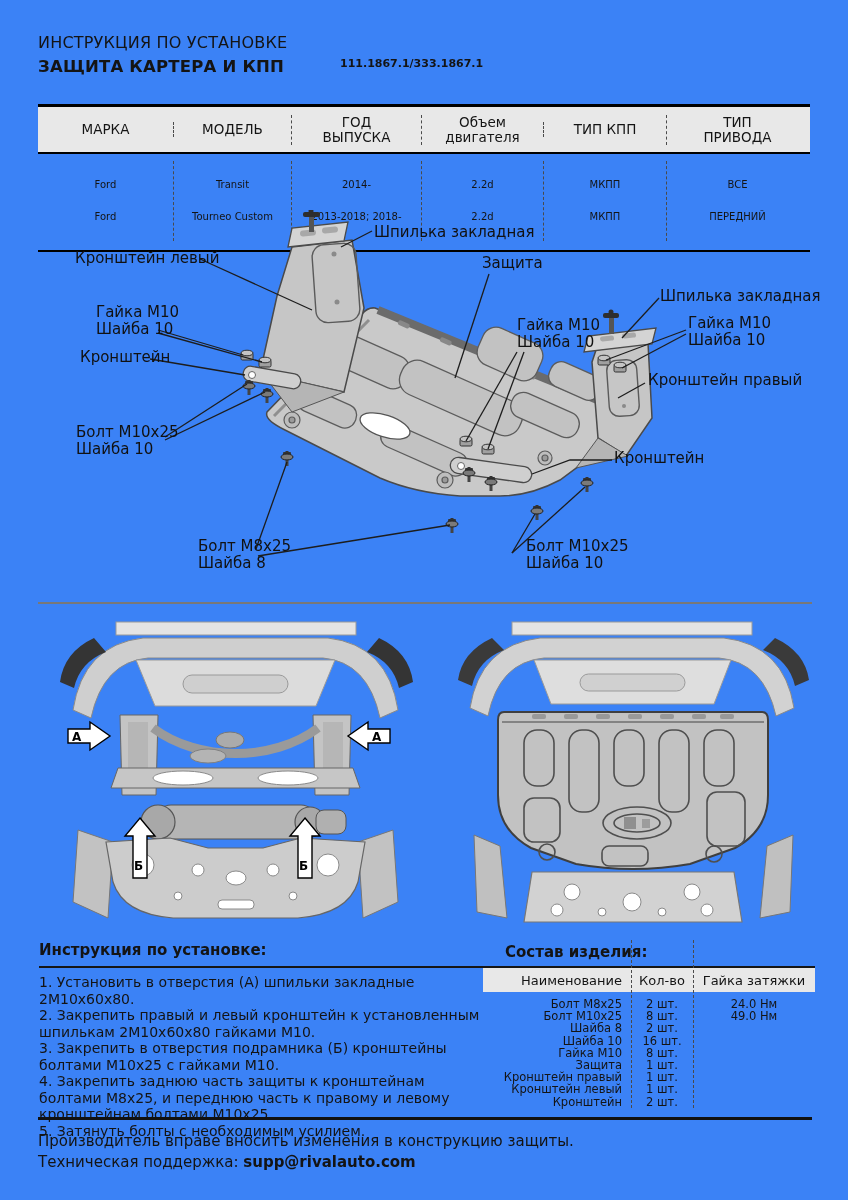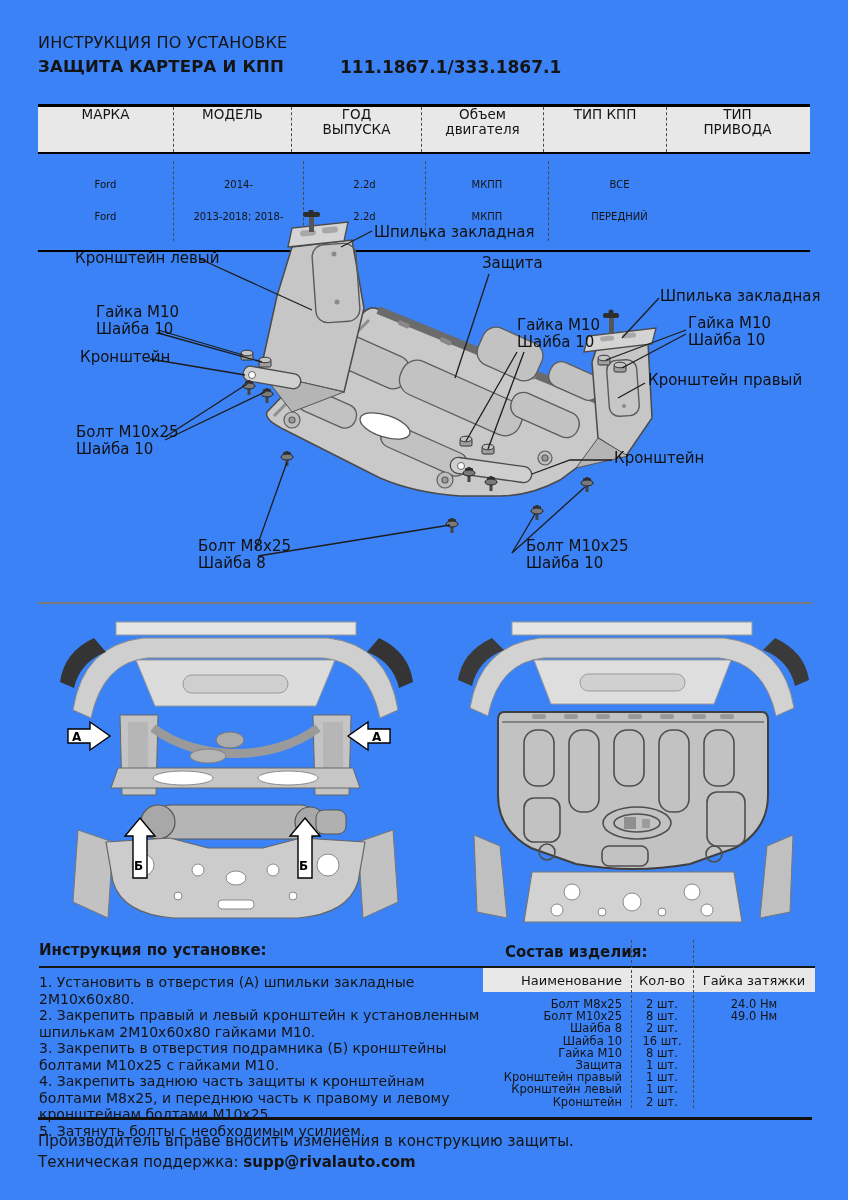--- a/index.html
+++ b/index.html
@@ -5,25 +5,25 @@
   * { margin:0; padding:0; box-sizing:border-box; }
   html,body { background:#ffffff; }
   .page {
     position:relative; width:848px; height:1200px; background:#3b82f6;
     font-family:"DejaVu Sans","Liberation Sans",sans-serif; color:#141414;
     overflow:hidden;
   }
   
   .hdr1 { position:absolute; left:38px; top:33px; font-size:16px; letter-spacing:.2px; }
   .hdr2 { position:absolute; left:38px; top:57px; font-size:16.5px; font-weight:bold; letter-spacing:.2px; }
-  .part-no { position:absolute; left:340px; top:57px; font-size:17px; font-weight:bold; }
+  .part-no { position:absolute; left:340px; top:57px; font-size:11px; font-weight:bold; }
   
   .fit-table { position:absolute; left:38px; top:104px; width:772px; border-top:3px solid #000; border-bottom:2px solid #000; }
   .fit-row { display:flex; }
-  .fit-head { background:#e8e8e8; border-bottom:2px solid #000; height:47px; }
+  .fit-head { background:#e8e8e8; border-bottom:2px solid #000; height:47px; align-items:center; }
   .fit-body { padding:7px 0 9px 0; }
   .fit-col { text-align:center; font-size:13.5px; line-height:15px; white-space:pre-line; }
   .fit-col + .fit-col { border-left:1px dashed #4a4a4a; }
   .fit-body .fit-col { font-size:10px; line-height:16px; align-self:stretch; }
   .c0{width:135px;} .c1{width:118px;} .c2{width:130px;} .c3{width:122px;} .c4{width:123px;} .c5{width:142px;}
   
   .diagram { position:absolute; left:0; top:210px; width:848px; height:392px; }
   .diagram svg { position:absolute; left:0; top:0; }
   .dlabel { position:absolute; font-size:15px; line-height:17px; color:#111; white-space:nowrap; }
   
@@ -70,20 +70,24 @@
 ВЫПУСКА</div>
       <div class="fit-col c3">Объем двигателя</div>
       <div class="fit-col c4">ТИП КПП</div>
       <div class="fit-col c5">ТИП
 ПРИВОДА</div>
     </div>
     <div class="fit-row fit-body">
       <div class="fit-col c0">
         <div>Ford</div>
         <div>Ford</div>
+      </div>
+      <div class="fit-col c1">
+        <div>Transit</div>
+        <div>Tourneo Custom</div>
       </div>
       <div class="fit-col c2">
         <div>2014-</div>
         <div>2013-2018; 2018-</div>
       </div>
       <div class="fit-col c3">
         <div>2.2d</div>
         <div>2.2d</div>
       </div>
       <div class="fit-col c4">

